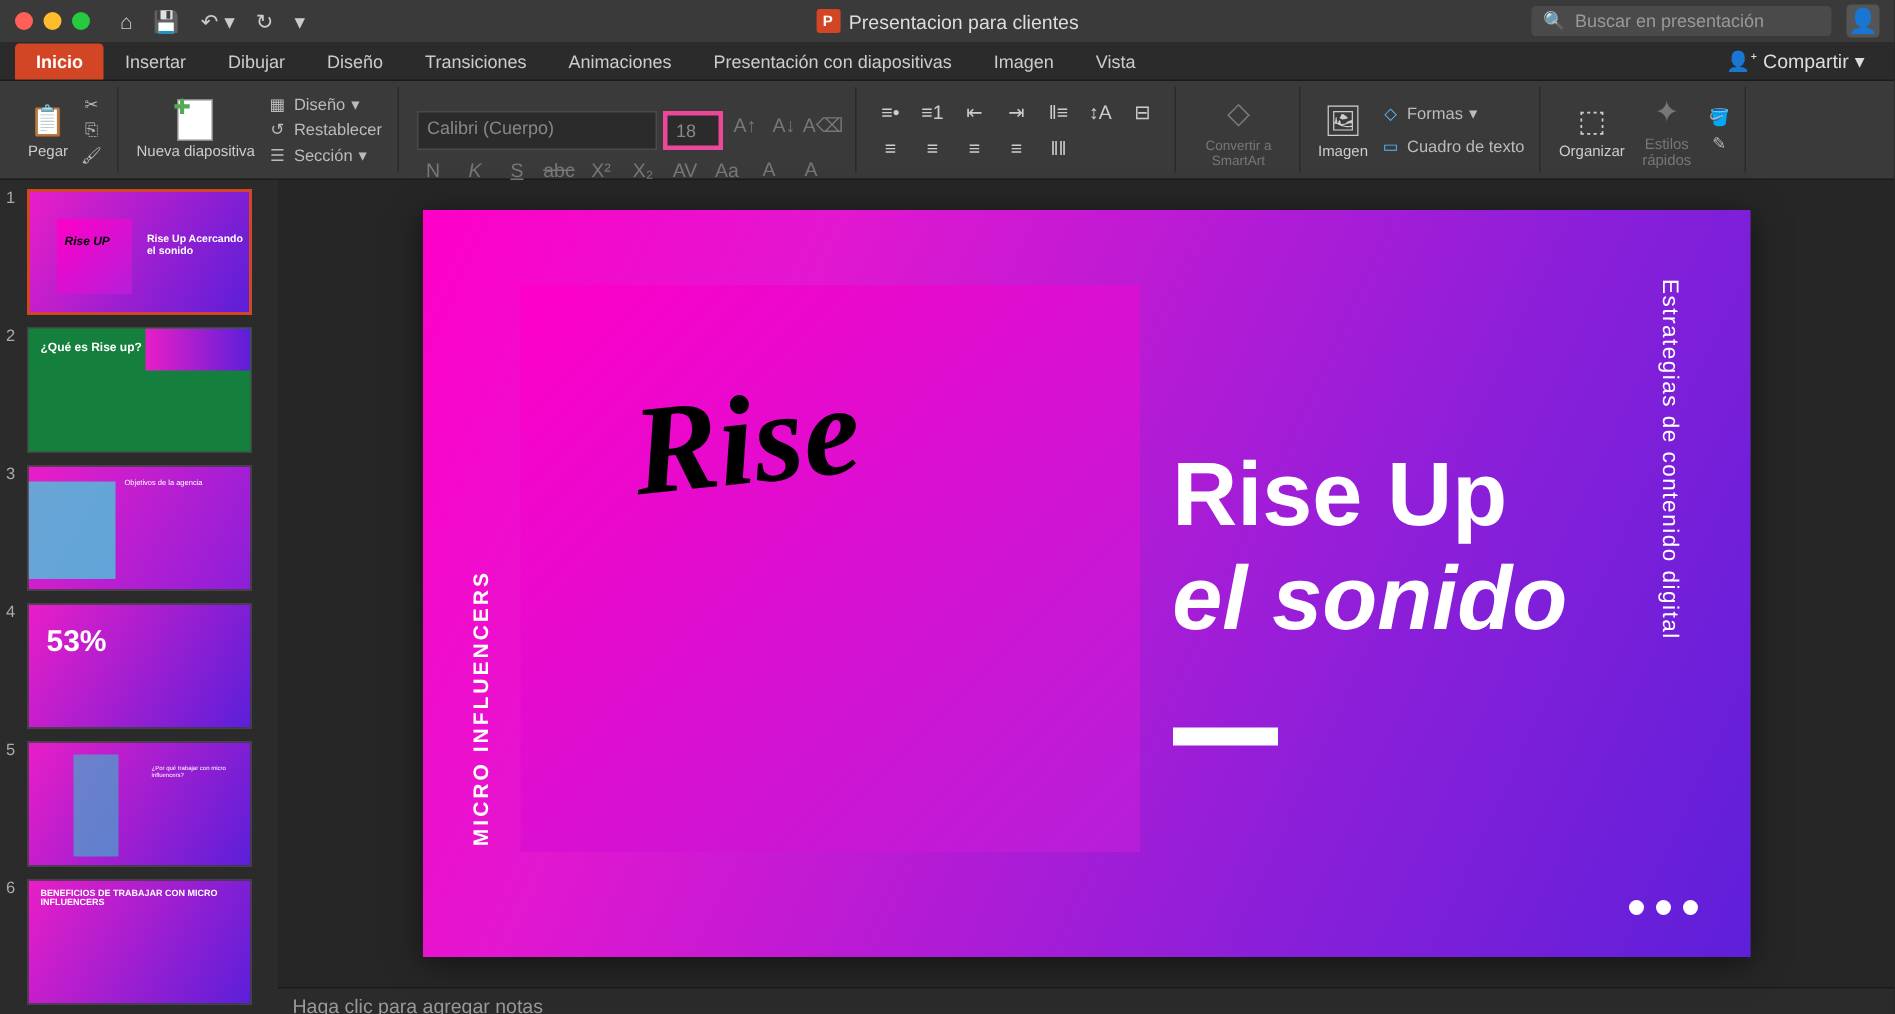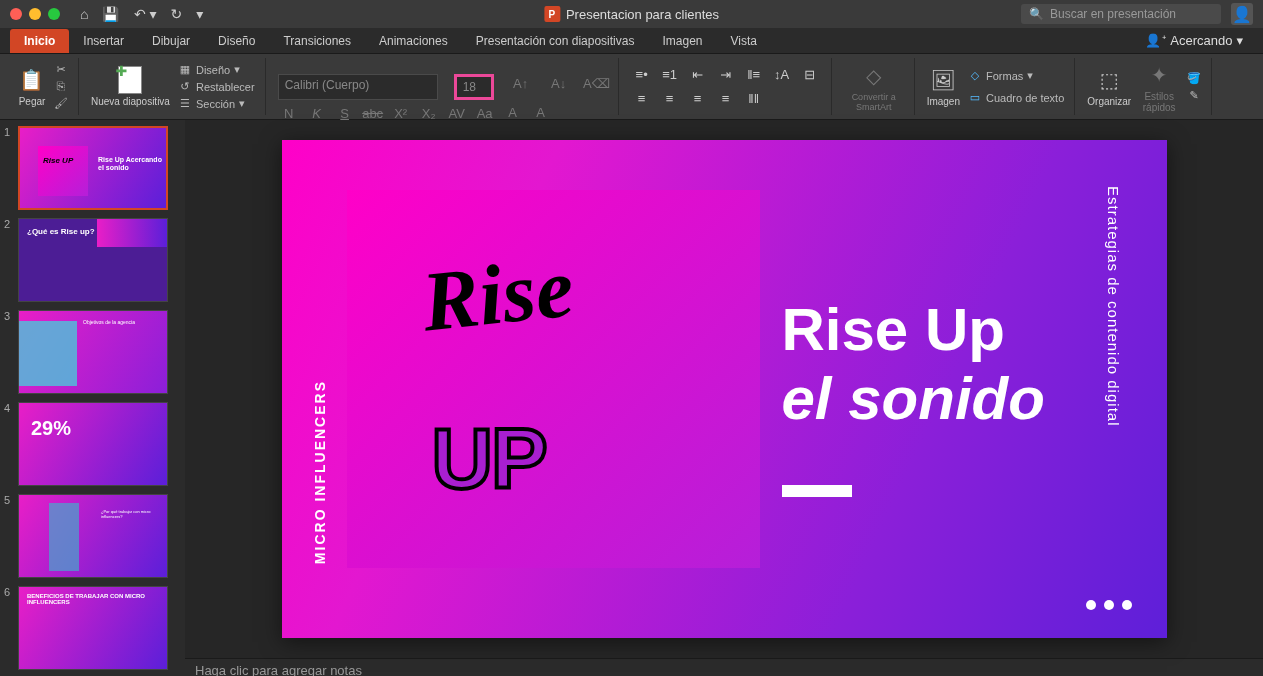--- a/index.html
+++ b/index.html
@@ -63,21 +63,21 @@
 .underline-bar { position:absolute; left:500px; top:345px; width:70px; height:12px; background:#fff; }
 .dots { position:absolute; right:35px; bottom:28px; display:flex; gap:8px; }
 .dots span { width:10px; height:10px; border-radius:50%; background:#fff; }
 
 .notes { height: 26px; background: #2b2b2b; border-top: 1px solid #1a1a1a; padding: 4px 10px; color: #999; font-size: 13px; }
 
 
 .t1 .mini-logo { position:absolute; left:18px; top:18px; width:50px; height:50px; background: linear-gradient(135deg,#ff00c8,#b51fd9); }
 .t1 .mini-logo::after { content:"Rise UP"; position:absolute; left:5px; top:10px; font-size:8px; color:#000; font-weight:bold; font-style:italic; }
 .t1 .mini-text { position:absolute; left:78px; top:28px; color:#fff; font-size:7px; font-weight:700; line-height:1.1; }
-.t2 { background: #4c1d95; }
+.t2 { background: #15803d; }
 .t2 .q { position:absolute; left:8px; top:8px; color:#fff; font-size:8px; font-weight:700; }
 .t2 .grad { position:absolute; right:0; top:0; width:70px; height:28px; background:linear-gradient(90deg,#e91ec7,#5b1fd9); }
 .t3 { background: linear-gradient(120deg,#e91ec7 0%,#8b1fd9 100%); }
 .t3 .img { position:absolute; left:0; top:10px; width:58px; height:65px; background:#4ac7d9; opacity:.8; }
 .t3 .txt { position:absolute; right:6px; top:8px; width:78px; color:#fff; font-size:5px; }
 .t4 { background: linear-gradient(120deg,#e91ec7 0%,#5b1fd9 100%); }
 .t4 .big { position:absolute; left:12px; top:14px; color:#fff; font-size:20px; font-weight:800; }
 .t5 { background: linear-gradient(120deg,#e91ec7 0%,#5b1fd9 100%); }
 .t5 .ph { position:absolute; left:30px; top:8px; width:30px; height:68px; background:#4ac; opacity:.7; }
 .t5 .tx { position:absolute; right:6px; top:14px; width:60px; color:#fff; font-size:4px; }
@@ -118,21 +118,21 @@
   <div class="tab">Insertar</div>
   <div class="tab">Dibujar</div>
   <div class="tab">Diseño</div>
   <div class="tab">Transiciones</div>
   <div class="tab">Animaciones</div>
   <div class="tab">Presentación con diapositivas</div>
   <div class="tab">Imagen</div>
   <div class="tab">Vista</div>
   <div class="share">
     <span>👤⁺</span>
-    <span>Acercando</span>
+    <span>Compartir</span>
     <span>▾</span>
   </div>
 </div>
 
 <div class="ribbon">
   <div class="ribbon-group row">
     <div class="ribbon-big">
       <div class="icon">📋</div>
       <span>Pegar</span>
     </div>
@@ -160,21 +160,21 @@
       <div><span class="tiny-icon">▦</span><span>Diseño</span> ▾</div>
       <div>
           <span class="tiny-icon">↺</span>
           <span>Restablecer</span>
         </div>
       <div><span class="tiny-icon">☰</span><span>Sección</span> ▾</div>
     </div>
   </div>
 
   <div class="ribbon-group" style="align-items:flex-start;">
-    <div style="display:flex;gap:16px;margin-top:24px;">
+    <div style="display:flex;gap:4px;margin-top:24px;">
       <div class="font-box">Calibri (Cuerpo)</div>
       <div class="size-box">18</div>
       <div class="rb">A↑</div>
       <div class="rb">A↓</div>
       <div class="rb">A⌫</div>
     </div>
     <div class="btn-row">
       <div class="rb">N</div>
       <div class="rb" style="font-style:italic;">K</div>
       <div class="rb" style="text-decoration:underline;">S</div>
@@ -267,21 +267,21 @@
     <div class="thumb-row">
       <div class="thumb-num">3</div>
       <div class="thumb t3">
         <div class="img"></div>
         <div class="txt">Objetivos de la agencia</div>
       </div>
     </div>
     <div class="thumb-row">
       <div class="thumb-num">4</div>
       <div class="thumb t4">
-        <div class="big">29%</div>
+        <div class="big">53%</div>
       </div>
     </div>
     <div class="thumb-row">
       <div class="thumb-num">5</div>
       <div class="thumb t5">
         <div class="ph"></div>
         <div class="tx">¿Por qué trabajar con micro influencers?</div>
       </div>
     </div>
     <div class="thumb-row">
@@ -292,21 +292,20 @@
     </div>
   </div>
 
   <div class="stage-wrap">
     <div class="stage">
       <div class="slide">
         <div class="side-text">MICRO INFLUENCERS</div>
         <div class="right-text">Estrategias de contenido digital</div>
         <div class="logo-box"></div>
         <div class="logo-rise">Rise</div>
-        <div class="logo-up">UP</div>
         <div class="main-title">
           <div>Rise Up</div>
           <div class="italic">el sonido</div>
         </div>
         <div class="underline-bar"></div>
         <div class="dots">
             <span></span>
             <span></span>
             <span></span>
           </div>

